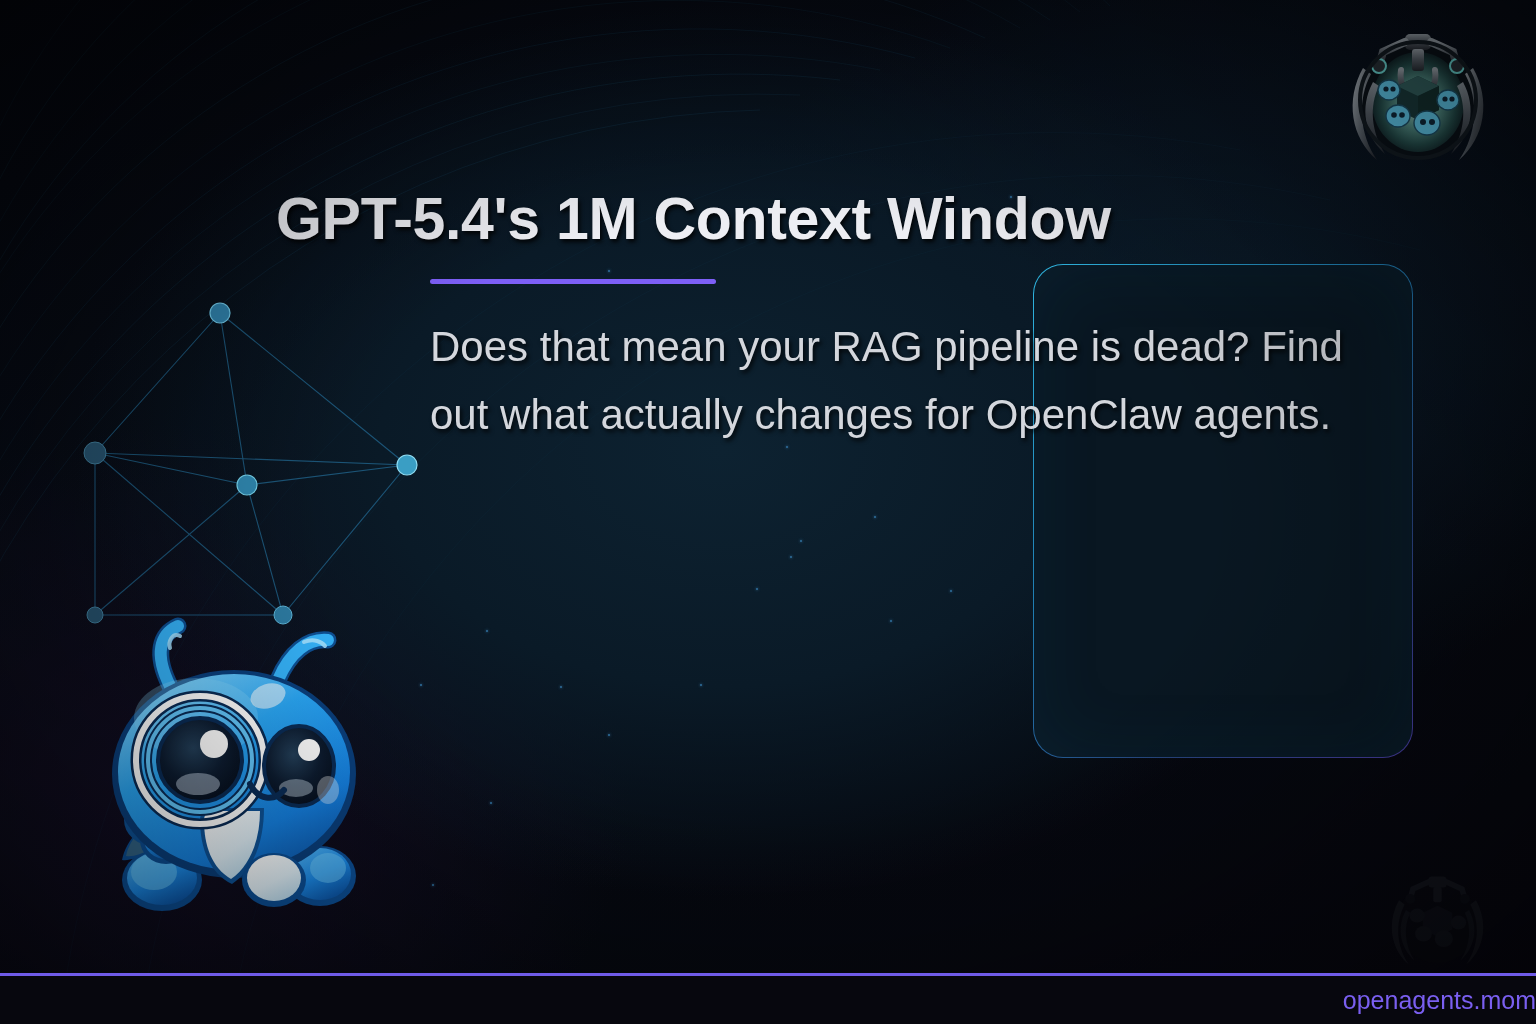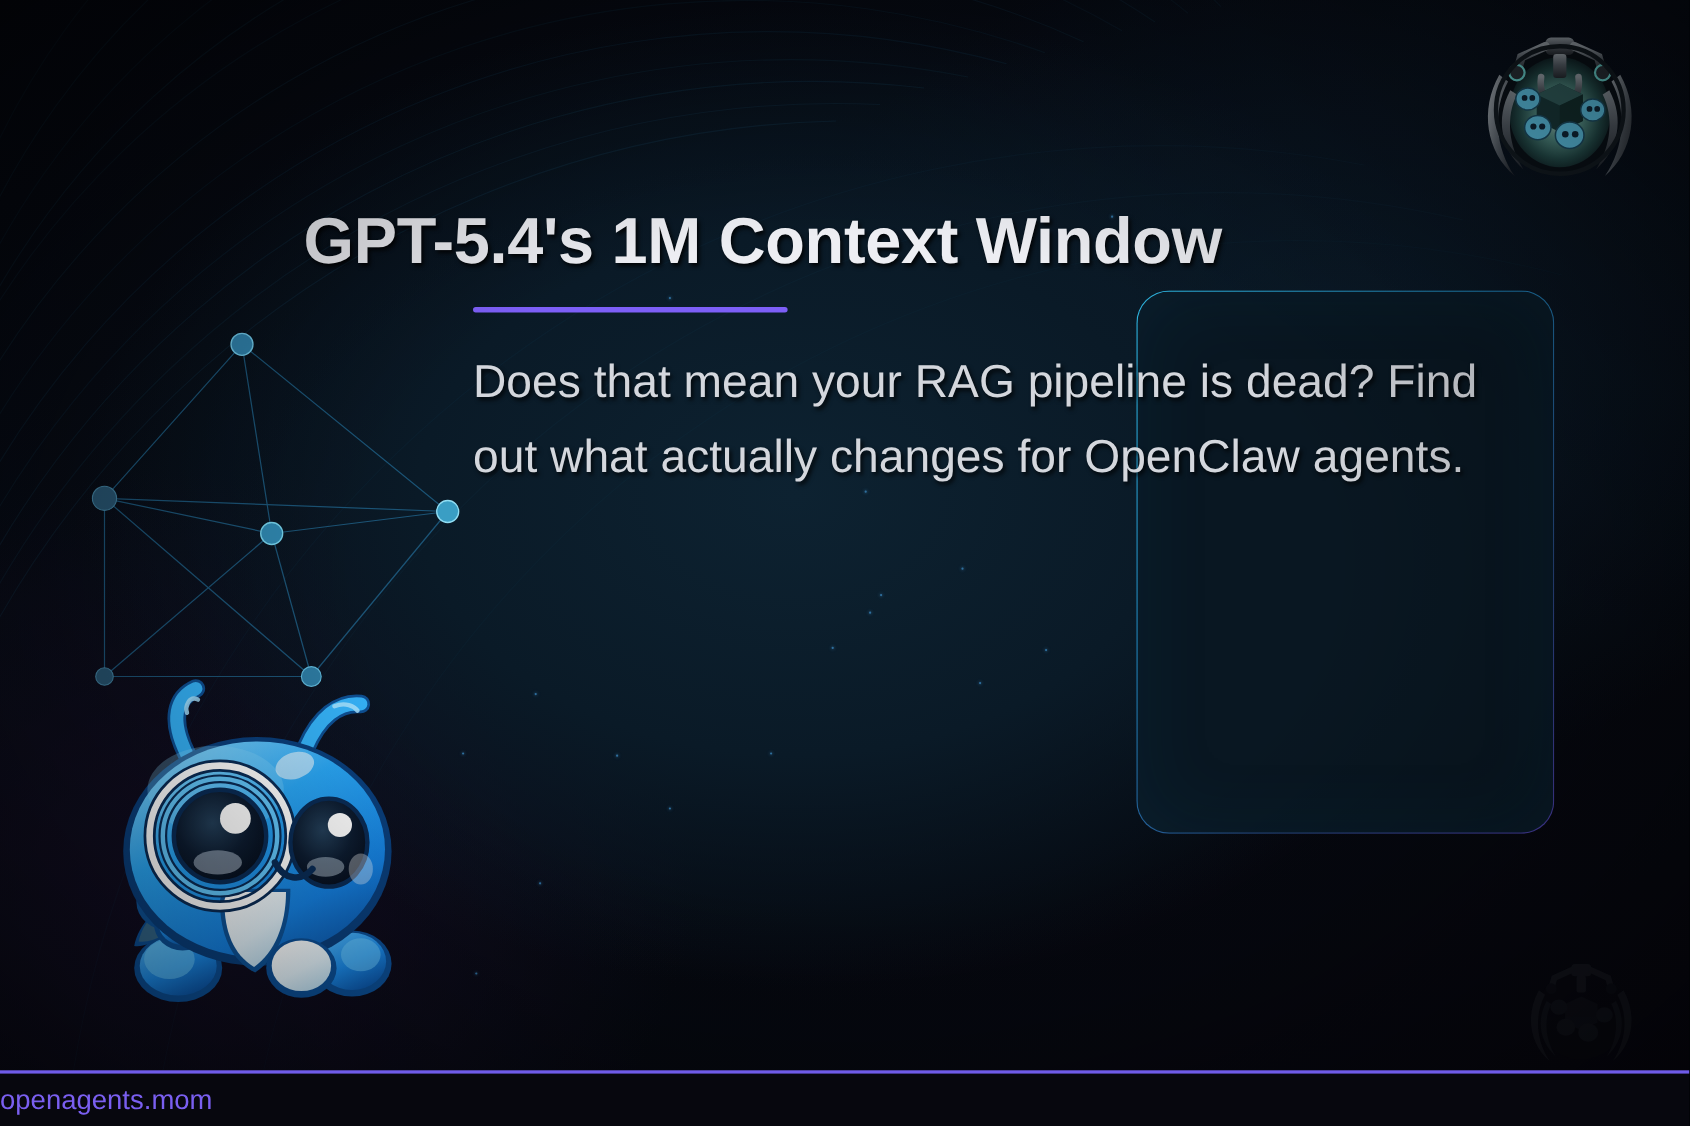--- a/index.html
+++ b/index.html
@@ -151,21 +151,21 @@
     top: 976px;
     width: 1536px;
     height: 48px;
     background: #07070e;
   }
   .footer-link {
     position: absolute;
     left: 0;
     top: 986px;
     width: 1536px;
-    text-align: left;
+    text-align: right;
     font-size: 25px;
     color: #7a5ff0;
   }
 </style>
 </head>
 <body>
 
 <div id="stage">
 
   <div class="bg-base"></div>

